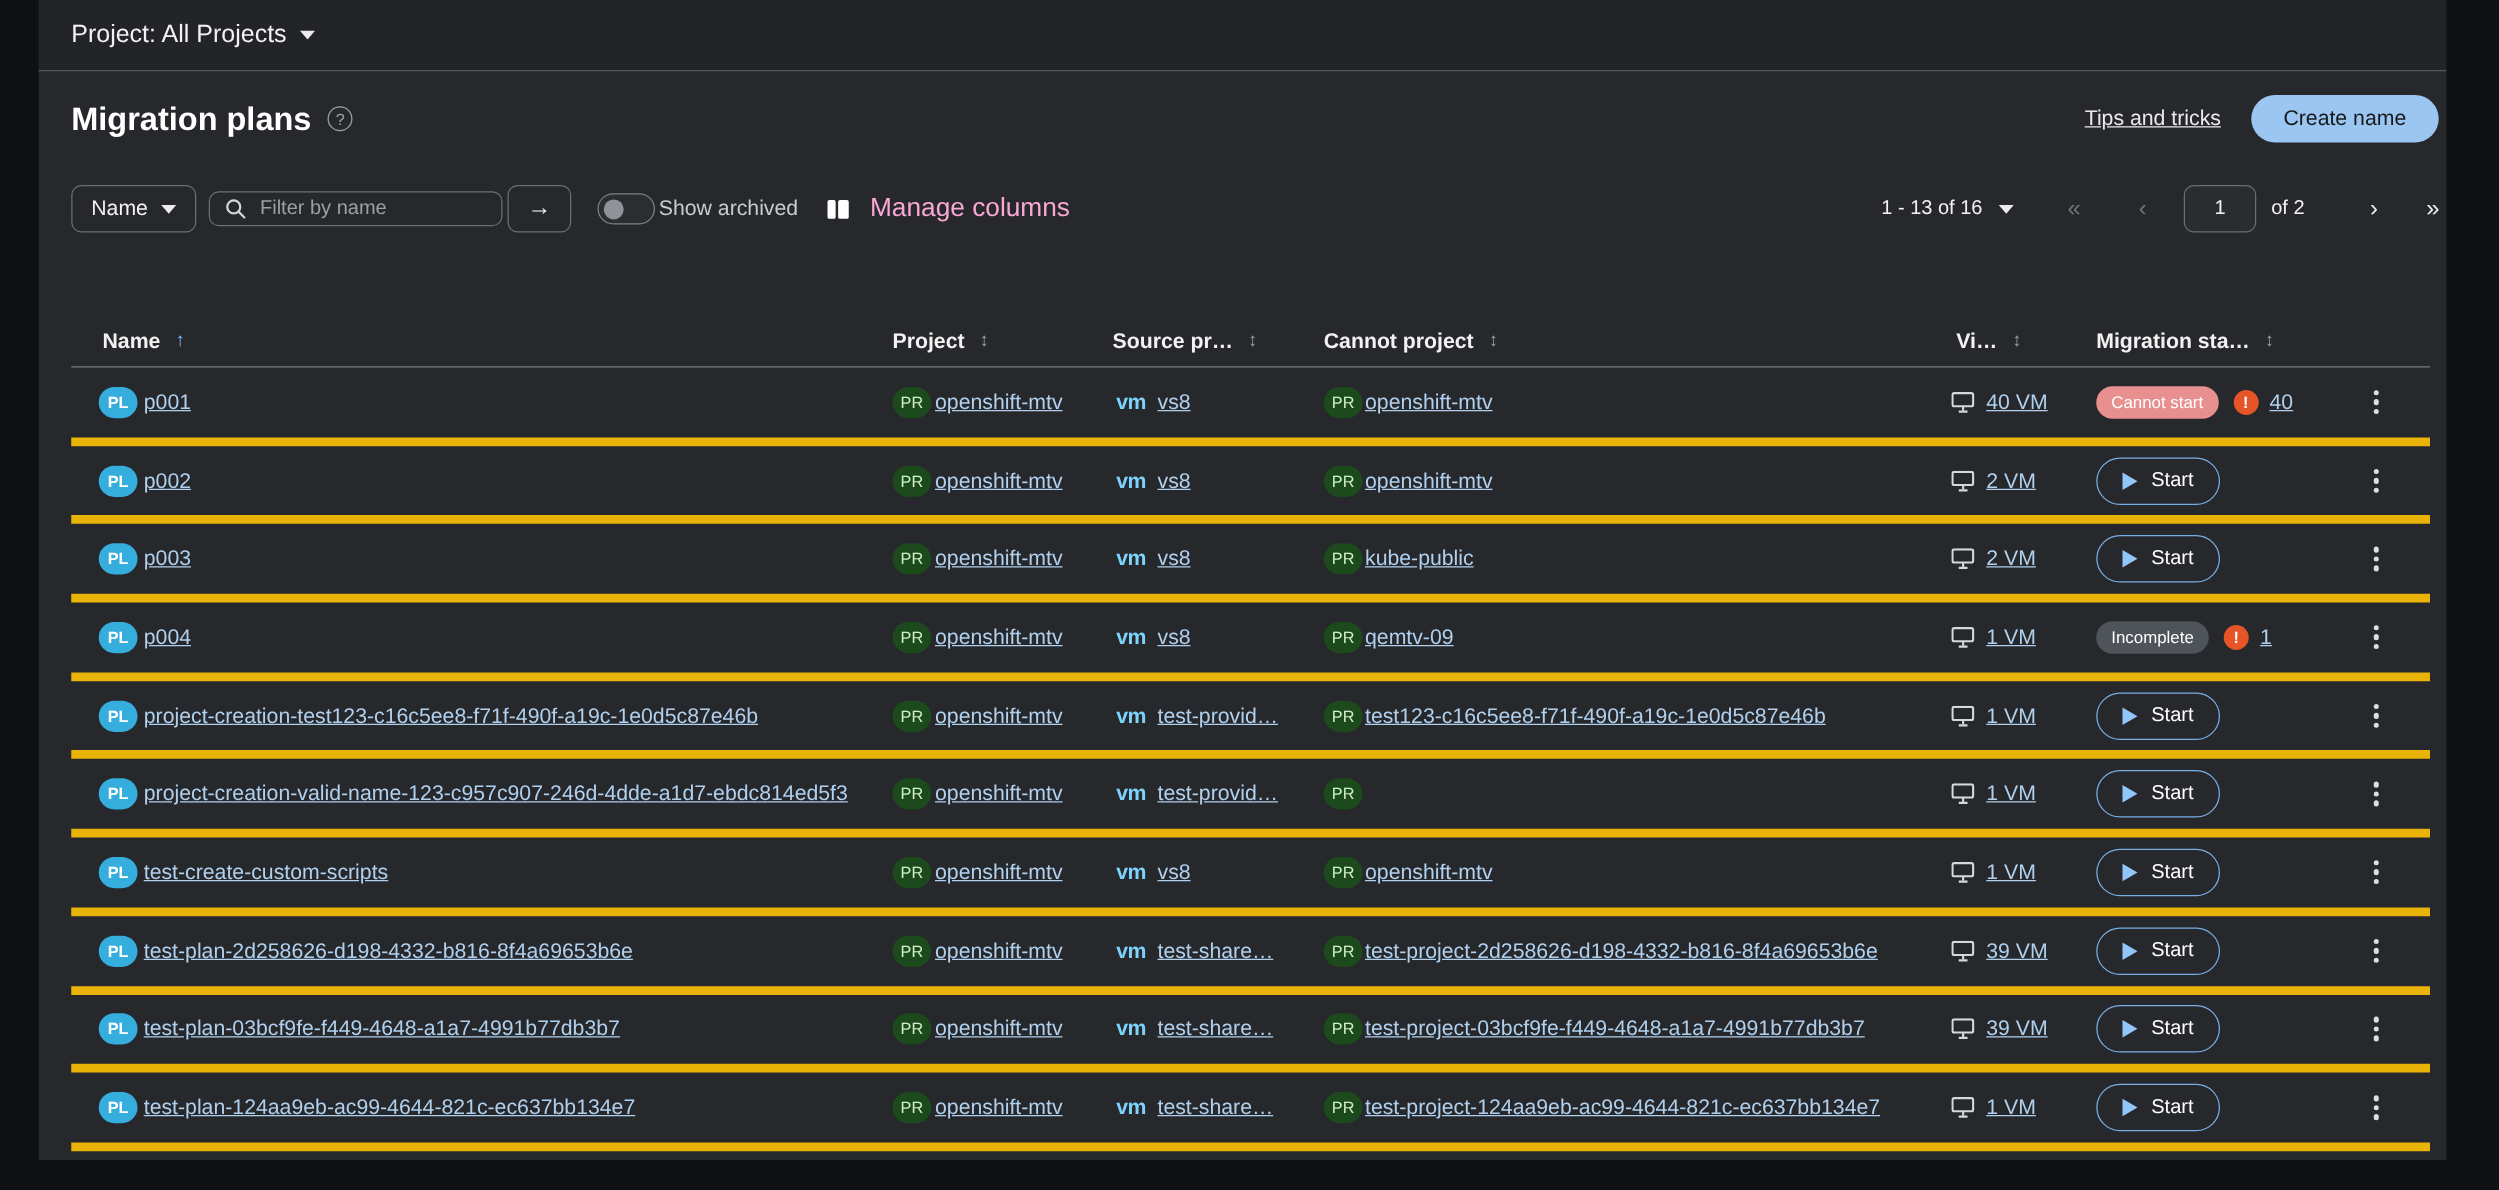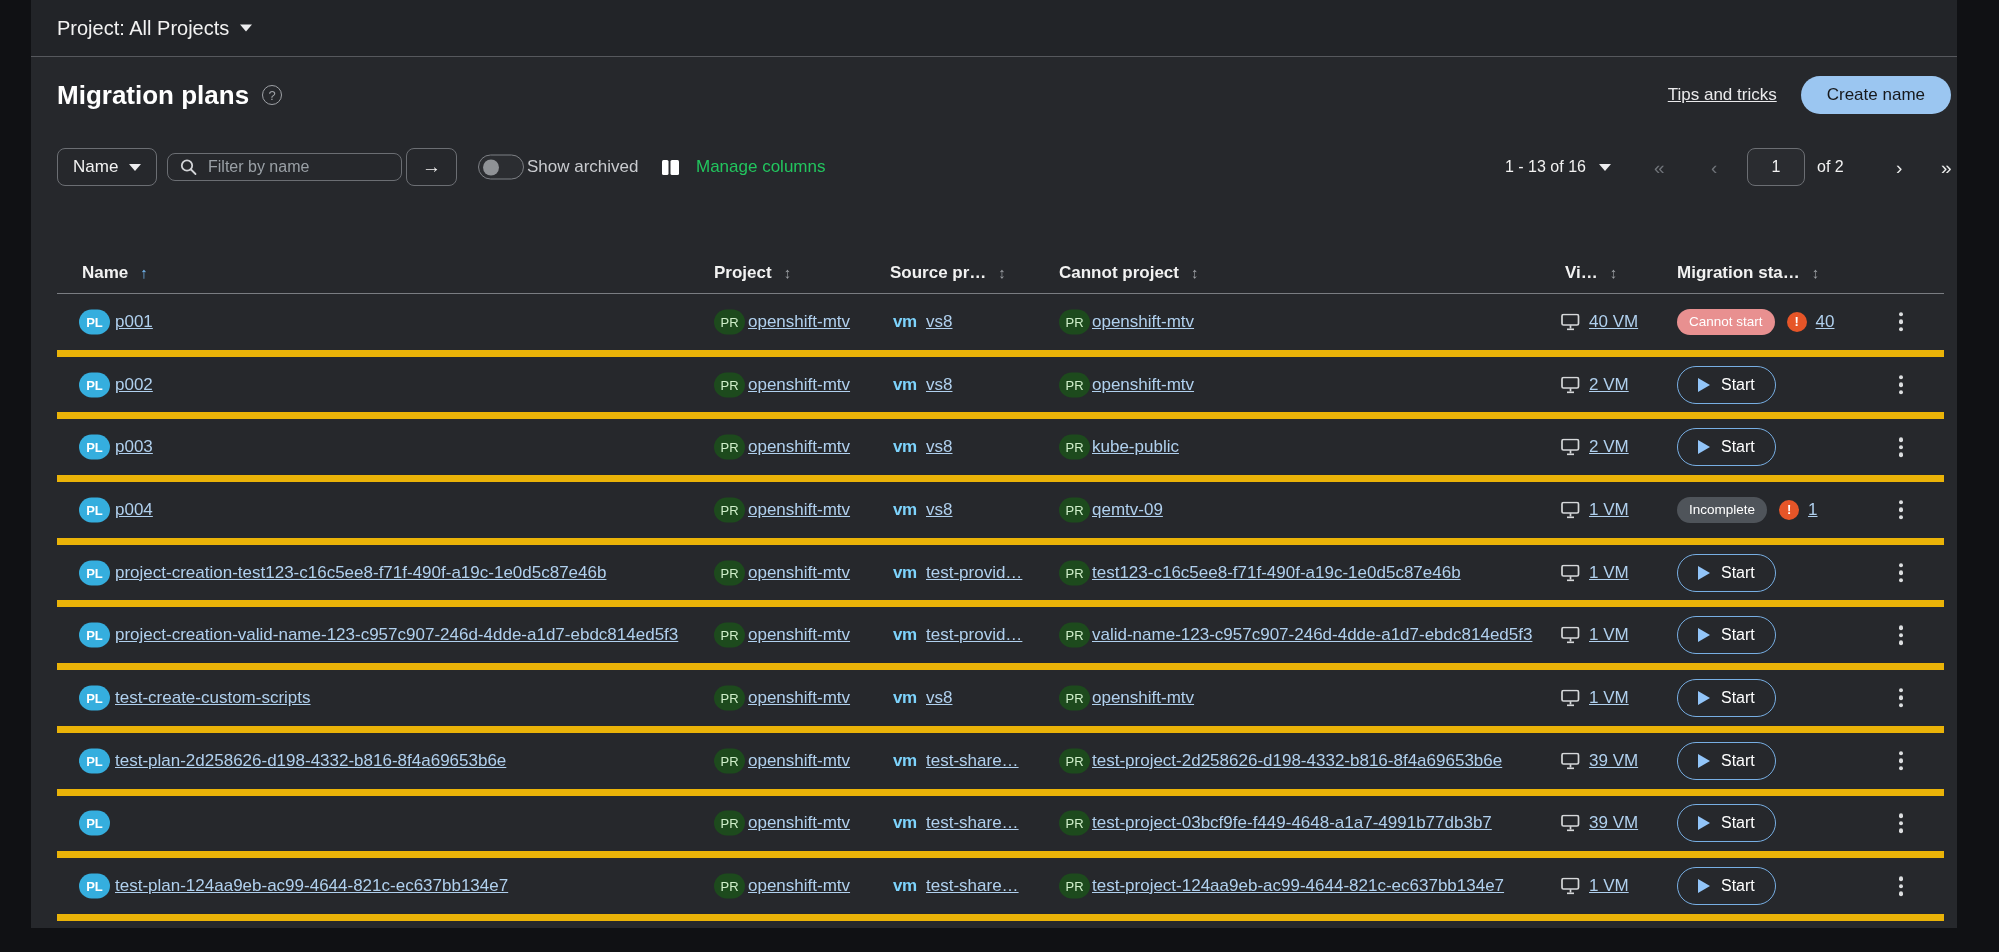--- a/index.html
+++ b/index.html
@@ -36,21 +36,21 @@
   .filter-wrap { left:110px; width:235px; height:28px; }
   .filter-input { width:100%; height:100%; border:1px solid #6b6e73; border-radius:8px; background:transparent;
                   color:#e8e8ea; font-size:16px; font-family:inherit; padding:0 10px 0 40px; outline:none; }
   .filter-input::placeholder { color:#9aa0a6; }
   .search-ic { position:absolute; left:13px; top:50%; transform:translateY(-50%); }
   .go-btn { left:349px; width:51px; justify-content:center; color:#f2f2f2; font-size:19px; }
   .switch { left:421px; width:46px; height:25px; border:1px solid #7d8085; border-radius:13px;
             background:#2b2d31; cursor:pointer; }
   .knob { position:absolute; left:4px; top:3.5px; width:16px; height:16px; border-radius:50%; background:#8f9296; }
   .sw-label { left:470px; color:#c9cbcf; font-size:17px; white-space:nowrap; }
-  .mc { left:604px; display:flex; align-items:center; gap:16px; color:#22c55e; font-size:17px;
+  .mc { left:604px; display:flex; align-items:center; gap:16px; color:#f9a8d4; font-size:21px;
         white-space:nowrap; cursor:pointer; }
 
   .pg-range { left:1448px; display:flex; align-items:center; gap:13px; color:#f2f2f2; font-size:16px;
               white-space:nowrap; cursor:pointer; }
   .chev { font-size:19px; line-height:1; cursor:pointer; }
   .chev.dis { color:#70747a; }
   .chev.en  { color:#eceded; }
   .c1 { left:1597px; } .c2 { left:1654px; } .c3 { left:1839px; } .c4 { left:1884px; }
   .pg-input { left:1690px; width:58px; height:38px; border:1px solid #6b6e73; border-radius:8px;
               background:#2a2c30; color:#f2f2f2; font-size:16px; text-align:center; font-family:inherit; outline:none; }
@@ -332,21 +332,20 @@
     </div>
 
     <div class="trow">
       <span class="badge pl">PL</span>
       <a class="lnk cell-name">project-creation-valid-name-123-c957c907-246d-4dde-a1d7-ebdc814ed5f3</a>
       <span class="badge pr pr-proj">PR</span>
       <a class="lnk lnk-proj">openshift-mtv</a>
       <span class="vmw">vm</span>
       <a class="lnk lnk-src">test-provid…</a>
       <span class="badge pr pr-target">PR</span>
-      <a class="lnk lnk-target">valid-name-123-c957c907-246d-4dde-a1d7-ebdc814ed5f3</a>
       <span class="mon">
         <svg width="19" height="17" viewBox="0 0 19 17">
             <rect x="1" y="1" width="16.5" height="10.5" rx="1.5" fill="none" stroke="currentColor" stroke-width="1.7"></rect>
             <line x1="6" y1="15.8" x2="13" y2="15.8" stroke="currentColor" stroke-width="1.7"></line>
             <line x1="9.5" y1="11.8" x2="9.5" y2="15" stroke="currentColor" stroke-width="1.7"></line>
           </svg>
       </span>
       <a class="lnk lnk-vms">1 VM</a>
       <div class="status">
         <button class="start-btn">
@@ -416,20 +415,21 @@
       </div>
       <div class="kebab">
           <i></i>
           <i></i>
           <i></i>
         </div>
     </div>
 
     <div class="trow">
       <span class="badge pl">PL</span>
+      <a class="lnk cell-name">test-plan-03bcf9fe-f449-4648-a1a7-4991b77db3b7</a>
       <span class="badge pr pr-proj">PR</span>
       <a class="lnk lnk-proj">openshift-mtv</a>
       <span class="vmw">vm</span>
       <a class="lnk lnk-src">test-share…</a>
       <span class="badge pr pr-target">PR</span>
       <a class="lnk lnk-target">test-project-03bcf9fe-f449-4648-a1a7-4991b77db3b7</a>
       <span class="mon">
         <svg width="19" height="17" viewBox="0 0 19 17">
             <rect x="1" y="1" width="16.5" height="10.5" rx="1.5" fill="none" stroke="currentColor" stroke-width="1.7"></rect>
             <line x1="6" y1="15.8" x2="13" y2="15.8" stroke="currentColor" stroke-width="1.7"></line>

